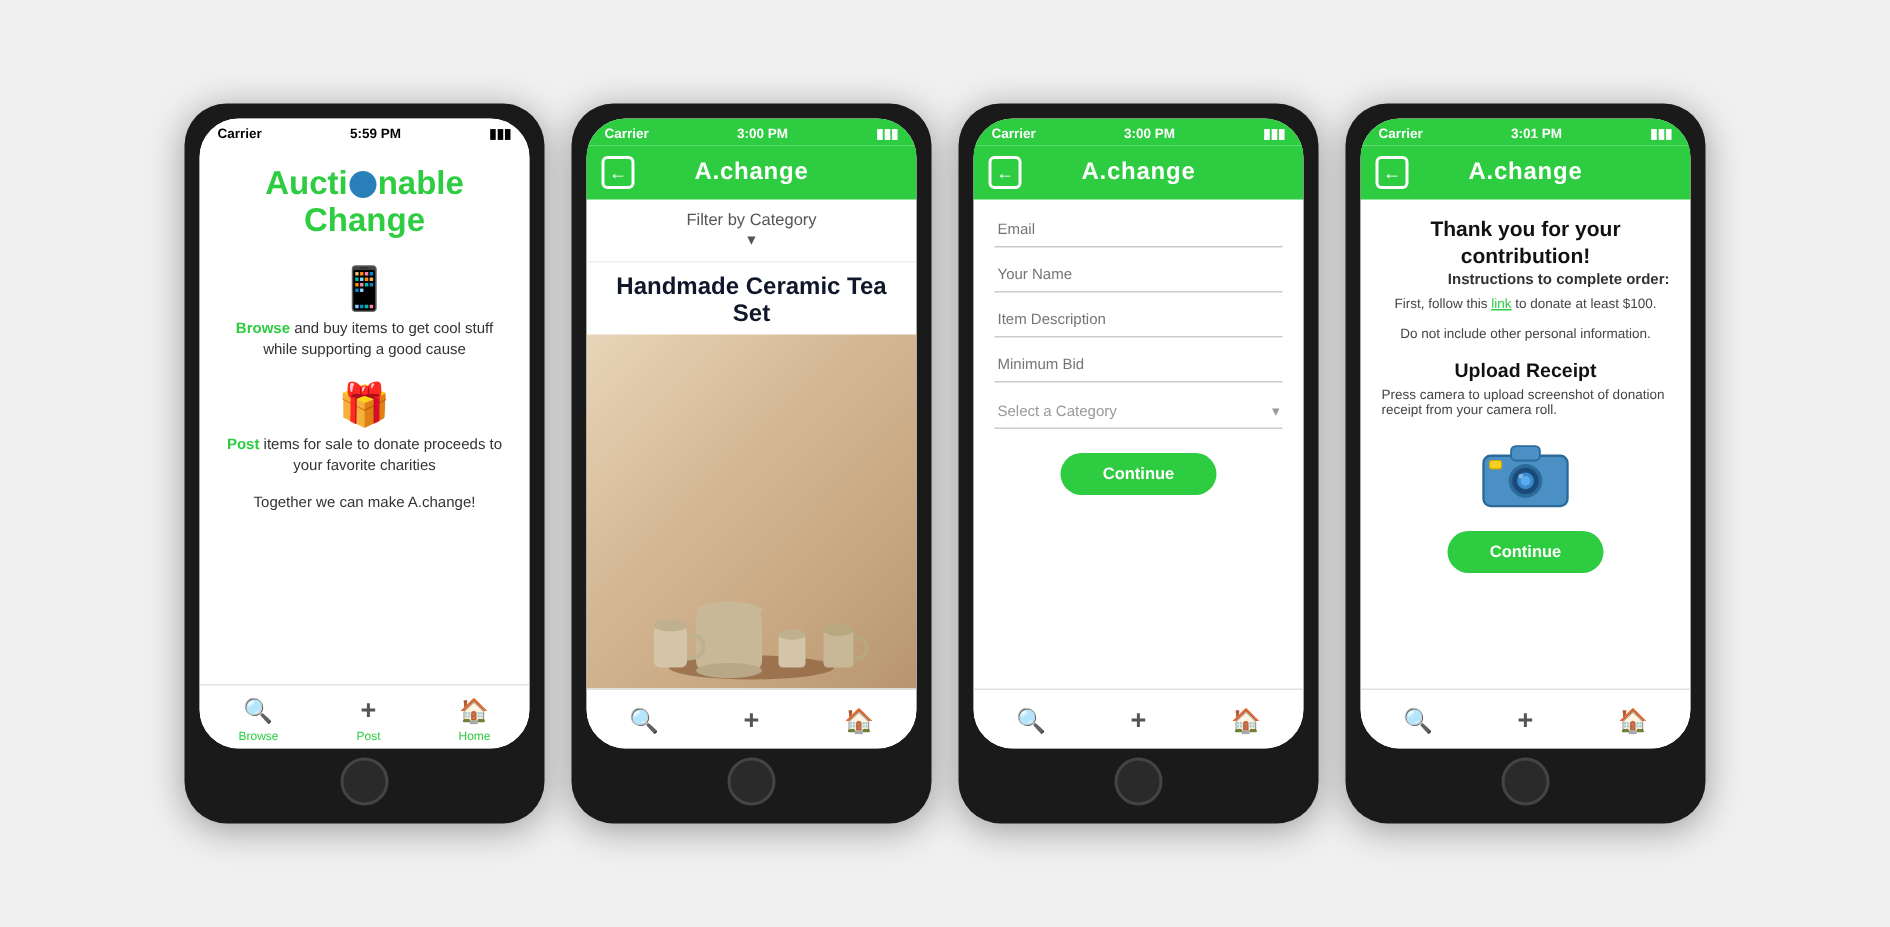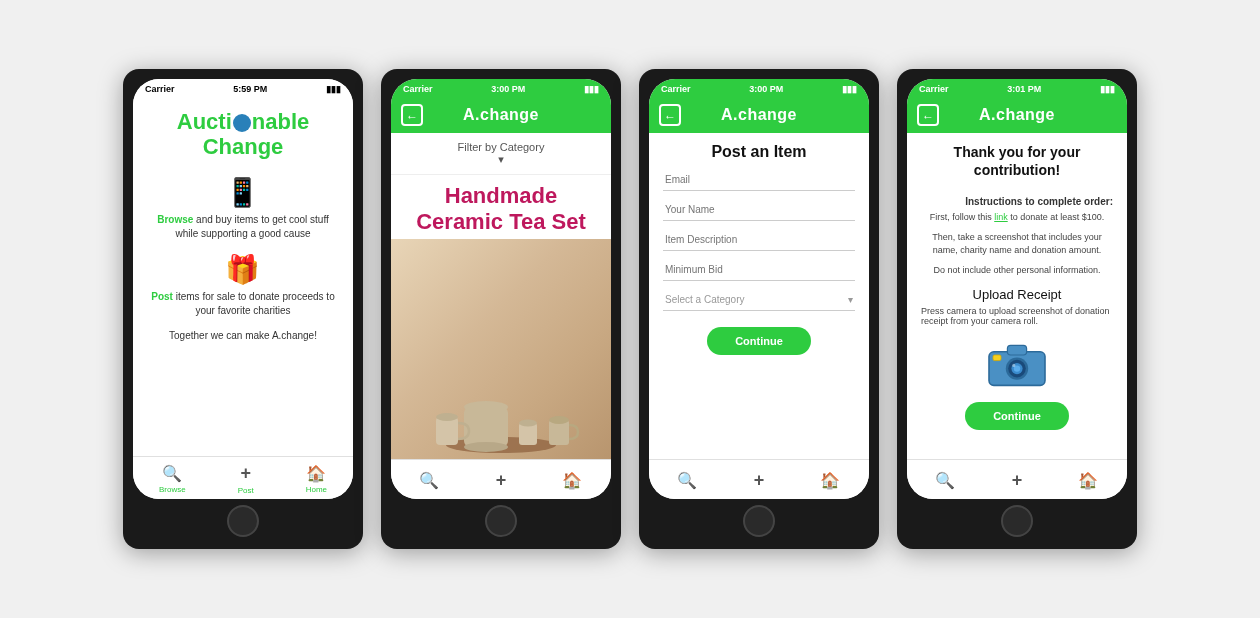--- a/index.html
+++ b/index.html
@@ -20,21 +20,21 @@
       align-items: center;
       justify-content: center;
       padding: 20px;
     }
 
     
     .phone {
       width: 240px;
       height: 480px;
       background: #1a1a1a;
-      border-radius: 16px;
+      border-radius: 28px;
       padding: 10px;
       box-shadow: 0 4px 24px rgba(0,0,0,0.35);
       display: flex;
       flex-direction: column;
       position: relative;
     }
 
     .phone-inner {
       flex: 1;
       background: #fff;
@@ -202,25 +202,25 @@
       align-items: center;
       padding: 8px 12px;
       border-bottom: 1px solid #eee;
       font-size: 11px;
       color: #555;
       cursor: pointer;
       flex-direction: column;
     }
 
     .item-title {
-      font-size: 22px;
+      font-size: 16px;
       font-weight: 700;
       text-align: center;
       padding: 8px 12px 4px;
-      color: #be185d;
+      color: #0f172a;
     }
 
     .item-image {
       flex: 1;
       background: linear-gradient(135deg, #e8d5b7 0%, #d4b896 40%, #c8a882 70%, #b8956e 100%);
       position: relative;
       overflow: hidden;
       display: flex;
       align-items: flex-end;
       justify-content: center;
@@ -316,21 +316,21 @@
       flex-direction: column;
       background: #fff;
       padding: 10px 14px 8px;
     }
 
     .thanks-title {
       font-size: 14px;
       font-weight: 700;
       text-align: center;
       color: #111;
-      margin-bottom: 17px;
+      margin-bottom: 2px;
       line-height: 1.3;
     }
 
     .thanks-subtitle {
       font-size: 10px;
       font-weight: 600;
       color: #333;
       text-align: right;
       margin-bottom: 4px;
     }
@@ -340,21 +340,21 @@
       color: #444;
       text-align: center;
       line-height: 1.5;
       margin-bottom: 6px;
     }
 
     .thanks-text .green-link { color: #2ecc40; cursor: pointer; text-decoration: underline; text-align: right; }
 
     .upload-title {
       font-size: 13px;
-      font-weight: 400;
+      font-weight: 700;
       text-align: center;
       color: #111;
       margin: 4px 0 4px;
     }
 
     .upload-text {
       font-size: 9px;
       color: #444;
       text-align: left;
       margin-bottom: 8px;
@@ -503,21 +503,20 @@
       <div class="status-bar green-bg">
         <span>Carrier</span>
         <span>3:00 PM</span>
         <span>▮▮▮</span>
       </div>
       <div class="app-header">
         <div class="back-btn">←</div>
         <span class="app-header-title">A.change</span>
       </div>
       <div class="screen-post">
-        <div class="post-title">Post an Item</div>
         <input class="form-field" type="text" placeholder="Email" style="">
         <input class="form-field" type="text" placeholder="Your Name" style="">
         <input class="form-field" type="text" placeholder="Item Description" style="">
         <input class="form-field" type="text" placeholder="Minimum Bid" style="">
         <div class="form-select">
           <span>Select a Category</span>
           <span>▾</span>
         </div>
         <button class="continue-btn">Continue</button>
       </div>
@@ -547,21 +546,20 @@
       <div class="app-header">
         <div class="back-btn">←</div>
         <span class="app-header-title">A.change</span>
       </div>
       <div class="screen-thanks">
         <div class="thanks-title">Thank you for your contribution!</div>
         <div class="thanks-subtitle">Instructions to complete order:</div>
         <div class="thanks-text">
           <span>First, follow this </span><span class="green-link">link</span><span> to donate at least $100.</span>
         </div>
-        <div class="thanks-text">Then, take a screenshot that includes your name, charity name and donation amount.</div>
         <div class="thanks-text">Do not include other personal information.</div>
 
         <div class="upload-title">Upload Receipt</div>
         <div class="upload-text">Press camera to upload screenshot of donation receipt from your camera roll.</div>
 
         <div class="camera-icon">
           <svg class="camera-svg" viewBox="0 0 80 60">
 
             <rect x="5" y="16" width="70" height="42" rx="6" fill="#4a90c4"></rect>
             <rect x="5" y="16" width="70" height="42" rx="6" fill="none" stroke="#2c6a9a" stroke-width="2"></rect>

